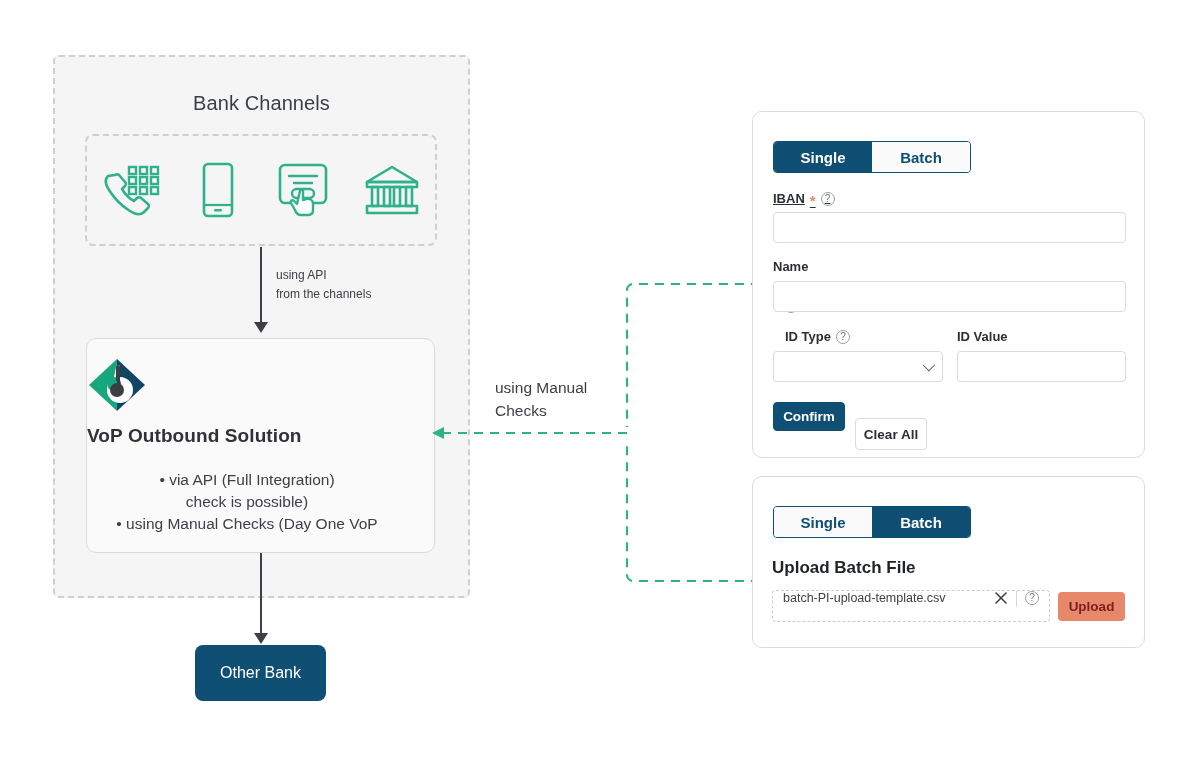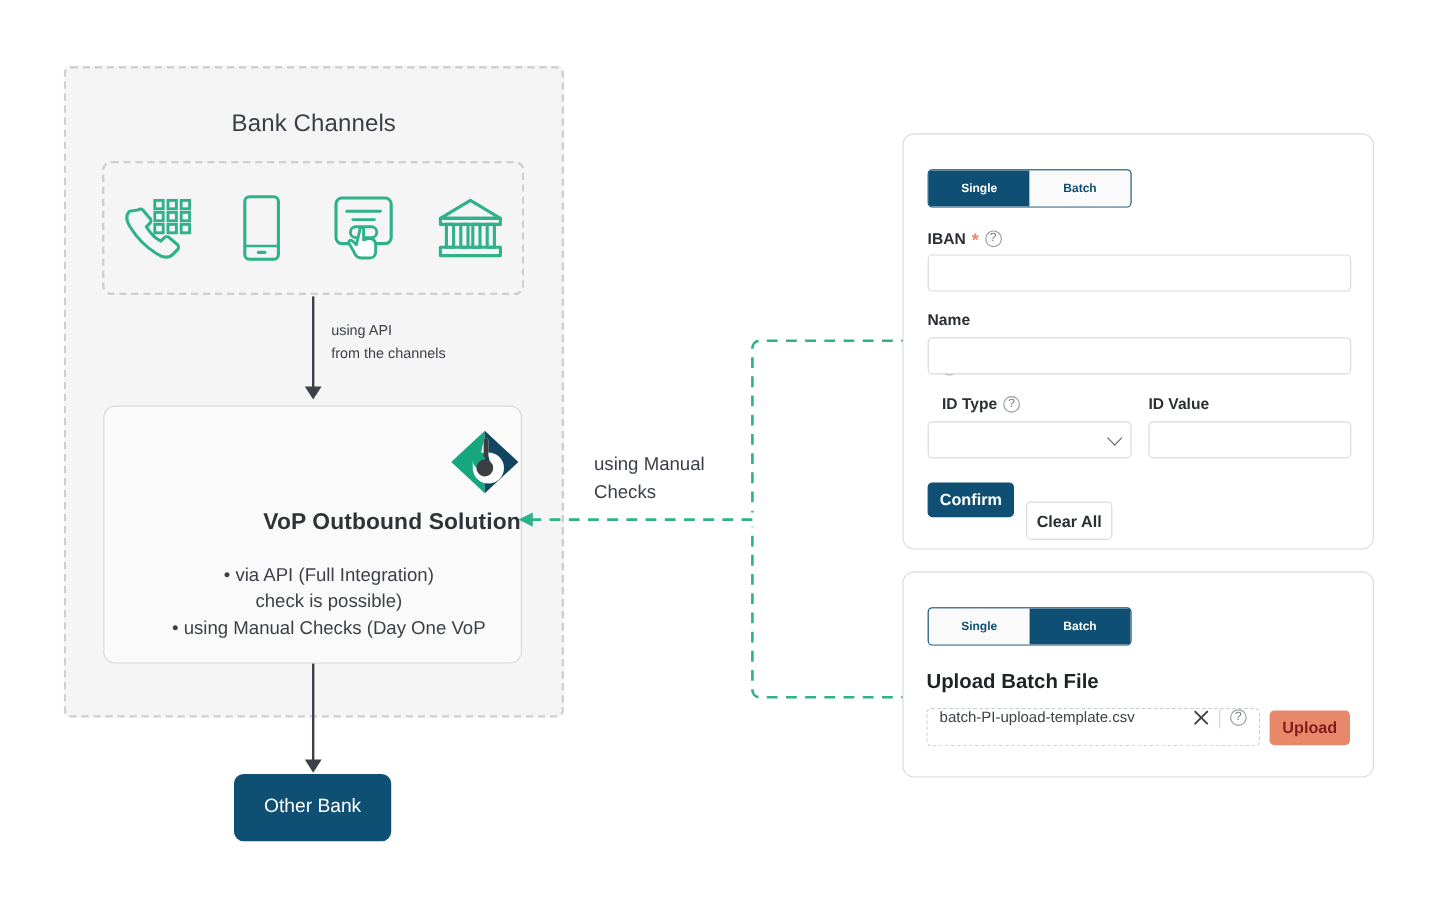--- a/index.html
+++ b/index.html
@@ -47,21 +47,21 @@
   .api-label {
     position: absolute; left: 276px; top: 266px;
     font-size: 12px; line-height: 19px; color: #3d4147;
     white-space: pre-line;
   }
 
   
   .vop-card {
     position: absolute; left: 86px; top: 338px; width: 349px; height: 215px;
     background: #fafafa; border: 1px solid #dadada; border-radius: 10px;
-    display: flex; flex-direction: column; align-items: flex-end;
+    display: flex; flex-direction: column; align-items: flex-start;
   }
   .vop-logo { margin-top: 18px; width: 60px; height: 56px; }
   .vop-title {
     margin-top: 12px; font-size: 19px; font-weight: bold; color: #2f3338;
     letter-spacing: .1px;
   }
   .vop-bullets {
     margin-top: 22px; width: 320px; text-align: center;
     font-size: 15.5px; line-height: 22px; color: #3d4147;
   }
@@ -99,22 +99,22 @@
     background: #ffffff; border: 1px solid #d9dcdf; border-radius: 10px;
   }
   #panel-single { left: 752px; top: 111px; width: 393px; height: 347px; }
   #panel-batch  { left: 752px; top: 476px; width: 393px; height: 172px; }
 
   .seg {
     position: absolute; left: 20px; top: 29px;
     display: flex; border: 1px solid #0e4f73; border-radius: 4px; overflow: hidden;
   }
   .seg-btn {
-    width: 84px; height: 30px; display: flex; align-items: center; justify-content: center;
-    font-size: 10px; font-weight: bold; cursor: pointer;
+    width: 98px; height: 30px; display: flex; align-items: center; justify-content: center;
+    font-size: 15px; font-weight: bold; cursor: pointer;
   }
   .seg-btn.active { background: #0e4f73; color: #ffffff; }
   .seg-btn.inactive { background: #fafafa; color: #0e4f73; }
 
   .field-label {
     position: absolute; font-size: 13px; font-weight: bold; color: #2b2f33;
     display: flex; align-items: center; gap: 5px;
   }
   .req-star { color: #e8886b; font-size: 15px; line-height: 1; position: relative; top: 2px; }
   .qmark {
@@ -267,21 +267,21 @@
   </div>
   <div class="manual-label">using Manual
 Checks</div>
 
   <div class="panel" id="panel-single">
     <div class="seg">
       <div class="seg-btn active">Single</div>
       <div class="seg-btn inactive">Batch</div>
     </div>
 
-    <div class="field-label" style="left:20px; top:79px;">
+    <div class="field-label" style="left:20px; top:79px;text-decoration:underline;">
       <span>IBAN</span>
       <span class="req-star">*</span>
       <span class="qmark">?</span>
     </div>
     <input class="txt-input" style="left: 20px; top: 100px; width: 353px; height: 31px;" value="" placeholder="">
 
     <div class="field-label" style="left:20px; top:147px;flex-direction:column;">
       <span>Name</span>
       <span class="req-star">*</span>
       <span class="qmark">?</span>

